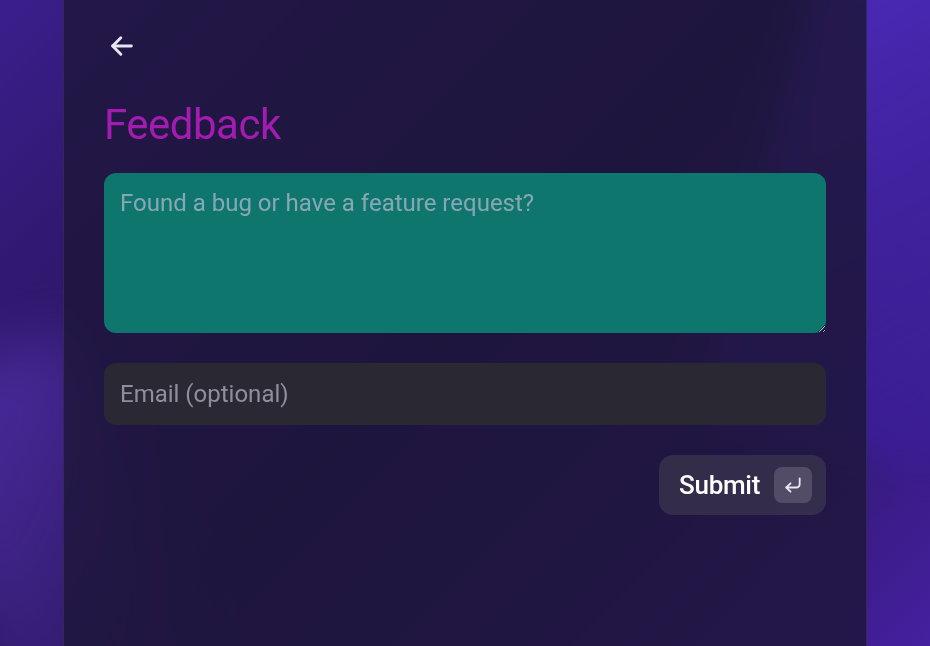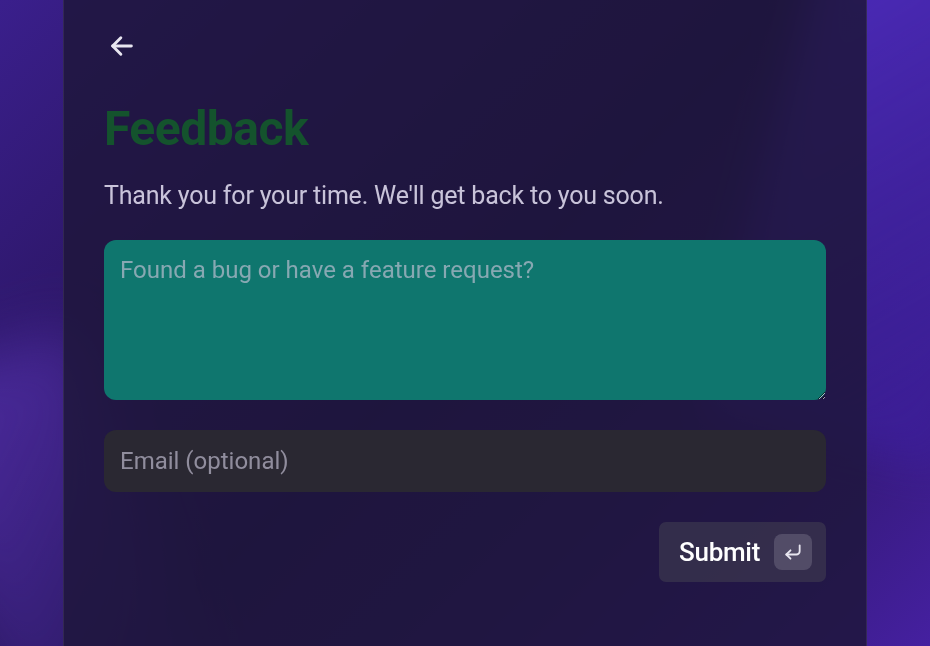--- a/index.html
+++ b/index.html
@@ -61,23 +61,23 @@
       color: #e8e6f0;
       margin-bottom: 36px;
     }
     
     .back-button svg {
       width: 28px;
       height: 28px;
     }
     
     .title {
-      font-size: 48px;
-      font-weight: 700;
-      color: #14532d;
+      font-size: 42px;
+      font-weight: 400;
+      color: #a21caf;
       margin-bottom: 24px;
       letter-spacing: -0.5px;
     }
     
     .subtitle {
       font-size: 25px;
       font-weight: 400;
       color: rgba(230, 226, 245, 0.85);
       margin-bottom: 30px;
       letter-spacing: -0.2px;
@@ -124,21 +124,21 @@
       display: flex;
       justify-content: flex-end;
     }
     
     .submit-button {
       display: inline-flex;
       align-items: center;
       gap: 14px;
       background: rgba(60, 55, 78, 0.7);
       border: none;
-      border-radius: 7px;
+      border-radius: 14px;
       padding: 12px 14px 12px 20px;
       cursor: pointer;
       font-family: inherit;
     }
     
     .submit-label {
       font-size: 26px;
       font-weight: 500;
       color: #ffffff;
       letter-spacing: -0.3px;
@@ -170,21 +170,20 @@
   
   <div class="back-button">
     <svg viewBox="0 0 24 24" fill="none" stroke="currentColor" stroke-width="2.5" stroke-linecap="round" stroke-linejoin="round">
       <line x1="20" y1="12" x2="4" y2="12"></line>
       <polyline points="11 5 4 12 11 19"></polyline>
     </svg>
   </div>
   
   <h1 class="title">Feedback</h1>
   
-  <p class="subtitle">Thank you for your time. We'll get back to you soon.</p>
   
   <textarea class="textarea-field" placeholder="Found a bug or have a feature request?" style=""></textarea>
   
   <input type="email" class="email-field" placeholder="Email (optional)" style="">
   
   <div class="submit-row">
     <button class="submit-button">
       <span class="submit-label">Submit</span>
       <span class="enter-key-badge">
         <svg viewBox="0 0 24 24" fill="none" stroke="currentColor" stroke-width="2.2" stroke-linecap="round" stroke-linejoin="round">

